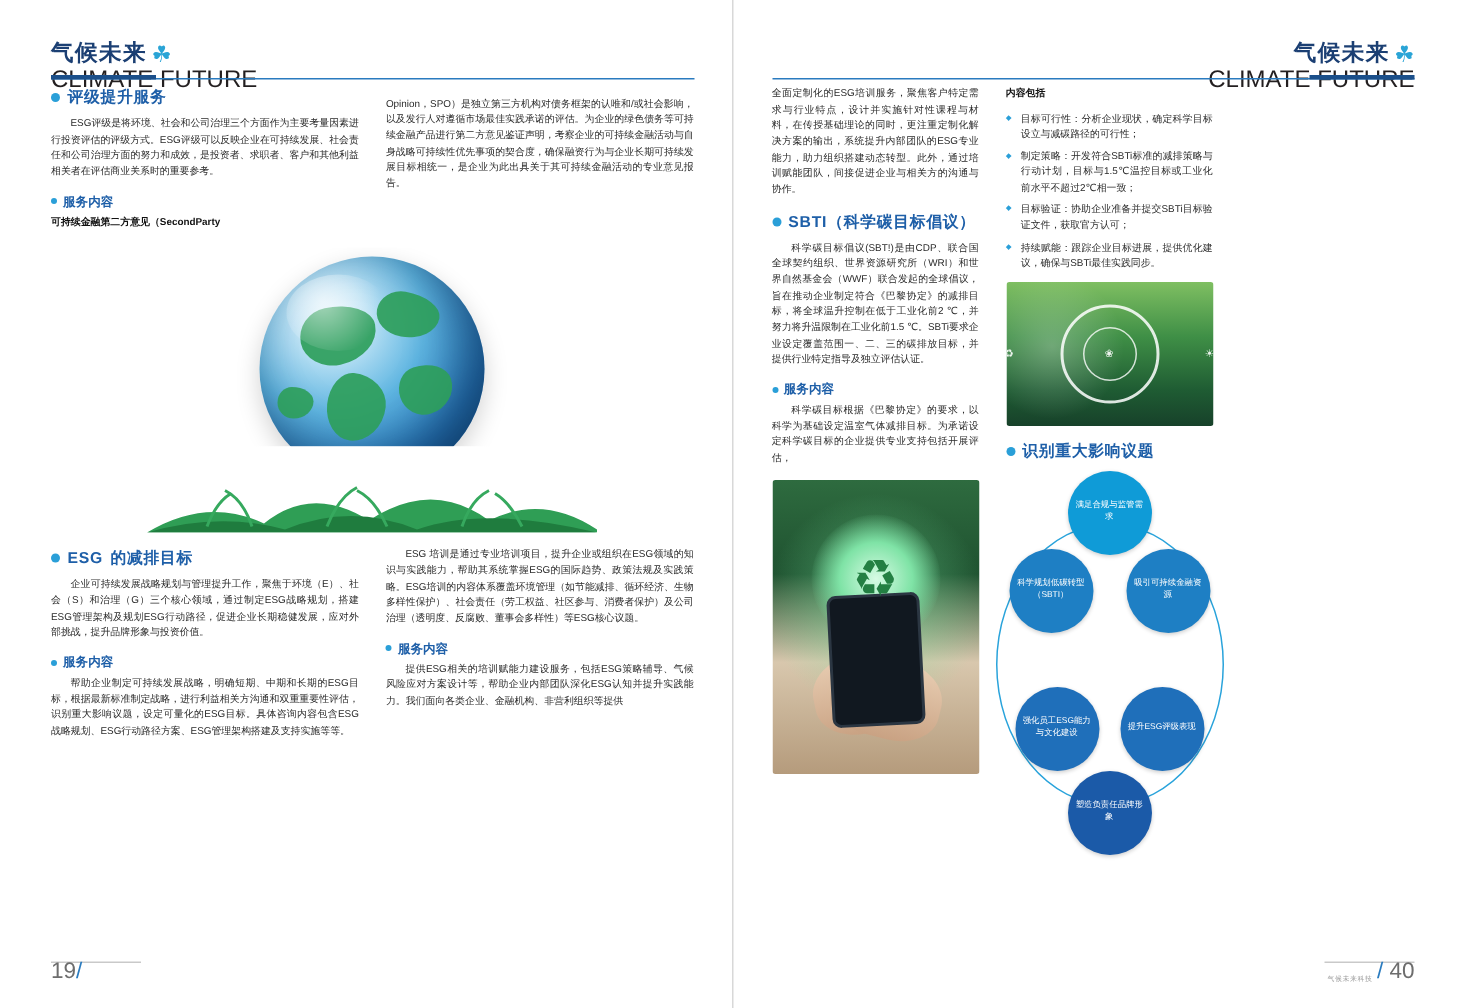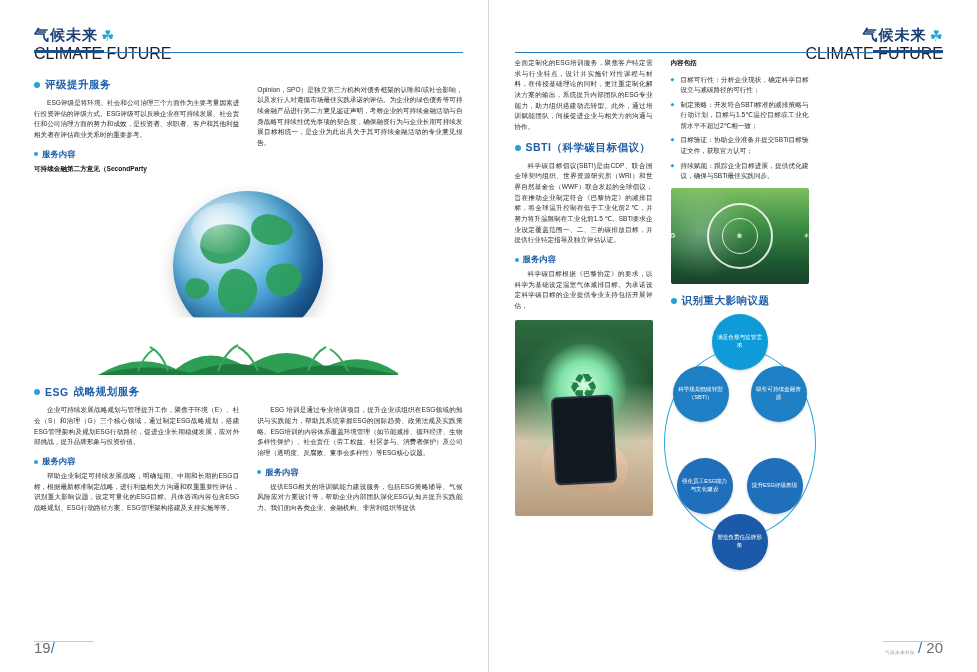--- a/index.html
+++ b/index.html
@@ -169,21 +169,21 @@
     <div class="header-left logo-wrap">
       <div class="logo">
         <span class="cn">气候未来</span>
         <span class="leaf">☘</span>
       </div>
       <span class="en">CLIMATE FUTURE</span>
     </div>
     <div class="hrule l"></div>
     <div class="hrule-accent" style="left:34px;"></div>
 
-    <div style="margin-top:56px;">
+    <div style="margin-top:36px;">
       <div class="cols">
 
         <div class="col2">
           <h3 class="sec">
             <span class="dot"></span>
             <span>评级提升服务</span>
           </h3>
           <p class="body ind">ESG评级是将环境、社会和公司治理三个方面作为主要考量因素进行投资评估的评级方式。ESG评级可以反映企业在可持续发展、社会责任和公司治理方面的努力和成效，是投资者、求职者、客户和其他利益相关者在评估商业关系时的重要参考。</p>
 
           <h4 class="sub">
@@ -219,27 +219,27 @@
               <path d="M70 62 q-6 -18 -18 -24"></path>
             <path d="M120 62 q8 -20 20 -26"></path>
               <path d="M160 62 q-8 -18 -20 -24"></path>
             <path d="M210 62 q6 -18 18 -24"></path>
               <path d="M250 62 q-8 -16 -18 -22"></path>
           </g>
         </svg>
       </div>
     </div>
 
-    <div class="cols" style="margin-top:4px;align-items:flex-end;">
+    <div class="cols" style="margin-top:4px;">
 
       <div class="col2">
         <h3 class="sec">
           <span class="dot"></span>
           <span>ESG</span>
-          <span>战略规划服务</span>
+          <span>的减排目标</span>
         </h3>
         <p class="body ind">企业可持续发展战略规划与管理提升工作，聚焦于环境（E）、社会（S）和治理（G）三个核心领域，通过制定ESG战略规划，搭建ESG管理架构及规划ESG行动路径，促进企业长期稳健发展，应对外部挑战，提升品牌形象与投资价值。</p>
         <h4 class="sub">
           <span class="dot"></span>
           <span>服务内容</span>
         </h4>
         <p class="body ind">帮助企业制定可持续发展战略，明确短期、中期和长期的ESG目标，根据最新标准制定战略，进行利益相关方沟通和双重重要性评估，识别重大影响议题，设定可量化的ESG目标。具体咨询内容包含ESG战略规划、ESG行动路径方案、ESG管理架构搭建及支持实施等等。</p>
       </div>
 
       <div class="col2">
@@ -329,17 +329,17 @@
           <div class="node bottom">塑造负责任品牌形象</div>
           <div class="node bl">强化员工ESG能力与文化建设</div>
           <div class="node tl">科学规划低碳转型（SBTI）</div>
         </div>
       </div>
     </div>
 
     <div class="footline r"></div>
     <div class="footnote">气候未来科技</div>
     <div class="pagenum r">
-      <span class="slash">/</span> <span>20</span>
+      <span class="slash">/</span> <span>40</span>
     </div>
   </div>
 
 </div>
 
 </body></html>

